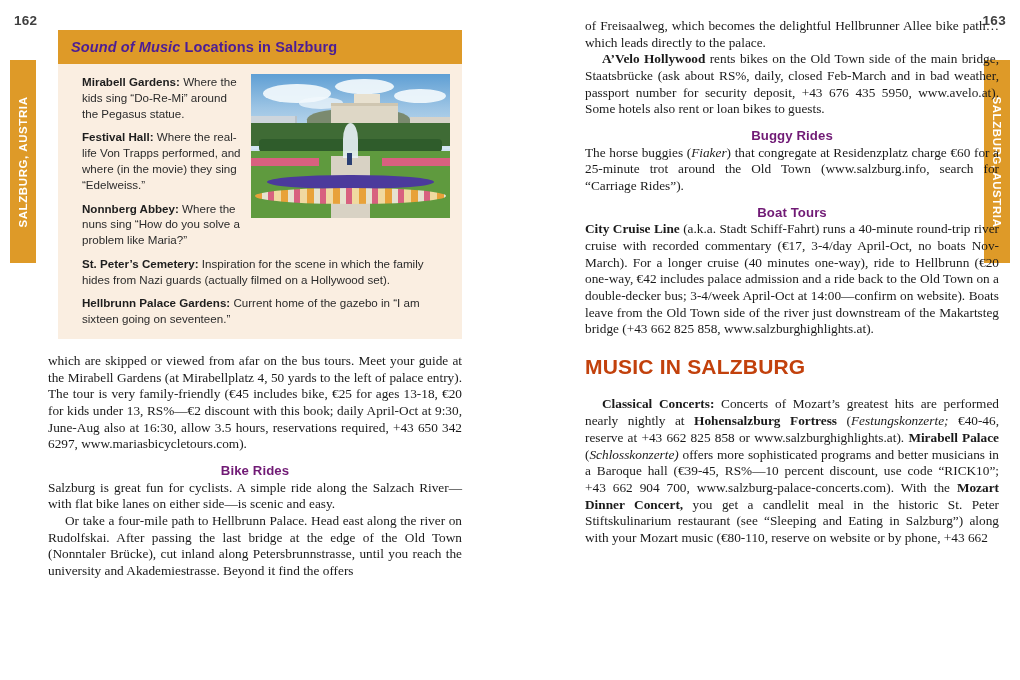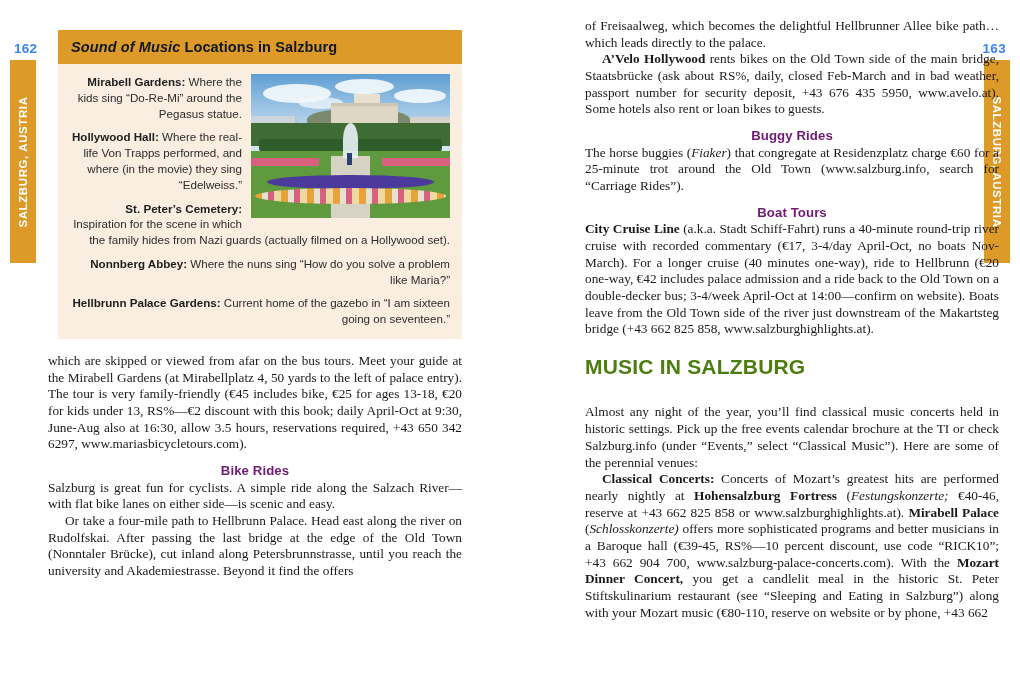--- a/index.html
+++ b/index.html
@@ -48,23 +48,22 @@
     transform: translate(-50%, -50%) rotate(90deg);
   }
 
   
   .folio {
     position: absolute;
     top: 13px;
     font-family: "Liberation Sans", sans-serif;
     font-weight: bold;
     font-size: 13.5px;
-    color: #3b82f6;
+    color: #404040;
     letter-spacing: 0.3px;
-    margin-top: 28px;
   }
   .folio-left  { left: 14px; }
   .folio-right { right: 14px; }
 
   
   .col {
     position: absolute;
     top: 18px;
     width: 414px;
     font-size: 13.3px;
@@ -84,35 +83,35 @@
 
   
   .sidebar-box {
     width: 404px;
     margin: 12px 0 0 10px;
     background: #FAEEE1;
     box-sizing: border-box;
   }
   .sidebar-head {
     background: #DE9A28;
-    color: #0f172a;
+    color: #4c1d95;
     font-family: "Liberation Sans", sans-serif;
     font-weight: bold;
     font-size: 14.5px;
     padding: 8px 0 8px 13px;
     letter-spacing: 0.1px;
   }
   .sidebar-head i { font-style: italic; }
   .sidebar-body {
-    padding: 10px 12px 12px 13px;
+    padding: 10px 12px 12px 24px;
     font-family: "Liberation Sans", sans-serif;
     font-size: 11.6px;
     line-height: 1.36;
     color: #2b2b2b;
-    text-align: right;
+    text-align: left;
     overflow: hidden;
   }
   .sidebar-body p { margin: 0 0 8px 0; }
   .sidebar-body p:last-child { margin-bottom: 0; }
   .sidebar-body b { font-weight: bold; color: #1d1d1d; }
 
   
   .sb-photo {
     float: right;
     width: 199px;
@@ -165,25 +164,25 @@
   h3.sub {
     margin: 10px 0 0 0;
     font-family: "Liberation Sans", sans-serif;
     font-weight: bold;
     font-size: 13.2px;
     color: #701a75;
     text-align: center;
     letter-spacing: 0.1px;
   }
   h2.major {
-    margin: 16px 0 24px 0;
+    margin: 16px 0 16px 0;
     font-family: "Liberation Sans", sans-serif;
     font-weight: bold;
     font-size: 21px;
-    color: #4d7c0f;
+    color: #c2410c;
     text-align: left;
     letter-spacing: 0.2px;
   }
   i.it { font-style: italic; }
   b.bd { font-weight: bold; }
 </style>
 </head>
 <body>
 
 <div class="page">
@@ -223,23 +222,23 @@
           <div class="ph-path"></div>
           <div class="ph-fount"></div>
           <div class="ph-flow1"></div>
           <div class="ph-flow2"></div>
           <div class="ph-person"></div>
           <div class="ph-flow3"></div>
           <div class="ph-flow4"></div>
         </div>
 
         <p><b>Mirabell Gardens:</b><span> Where the kids sing “Do-Re-Mi” around the Pegasus statue.</span></p>
-        <p><b>Hollywood Hall:</b><span> Where the real-life Von Trapps performed, and where (in the movie) they sing “Edelweiss.”</span></p>
+        <p><b>Festival Hall:</b><span> Where the real-life Von Trapps performed, and where (in the movie) they sing “Edelweiss.”</span></p>
+        <p><b>Nonnberg Abbey:</b><span> Where the nuns sing “How do you solve a problem like Maria?”</span></p>
         <p><b>St. Peter’s Cemetery:</b><span> Inspiration for the scene in which the family hides from Nazi guards (actually filmed on a Hollywood set).</span></p>
-        <p><b>Nonnberg Abbey:</b><span> Where the nuns sing “How do you solve a problem like Maria?”</span></p>
         <p><b>Hellbrunn Palace Gardens:</b><span> Current home of the gazebo in “I am sixteen going on seventeen.”</span></p>
       </div>
     </div>
 
     <div style="height:14px"></div>
 
     <p>which are skipped or viewed from afar on the bus tours. Meet your guide at the Mirabell Gardens (at Mirabellplatz 4, 50 yards to the left of palace entry). The tour is very family-friendly (€45 includes bike, €25 for ages 13-18, €20 for kids under 13, RS%—€2 discount with this book; daily April-Oct at 9:30, June-Aug also at 16:30, allow 3.5 hours, reservations required, +43 650 342 6297, www.mariasbicycletours.com).</p>
 
     <h3 class="sub">Bike Rides</h3>
     <p>Salzburg is great fun for cyclists. A simple ride along the Salzach River—with flat bike lanes on either side—is scenic and easy.</p>
@@ -253,18 +252,17 @@
     <p class="indent"><b class="bd">A’Velo Hollywood</b><span> rents bikes on the Old Town side of the main bridge, Staatsbrücke (ask about RS%, daily, closed Feb-March and in bad weather, passport number for security deposit, +43 676 435 5950, www.avelo.at). Some hotels also rent or loan bikes to guests.</span></p>
 
     <h3 class="sub">Buggy Rides</h3>
     <p><span>The horse buggies (</span><i class="it">Fiaker</i><span>) that congregate at Residenzplatz charge €60 for a 25-minute trot around the Old Town (www.salzburg.info, search for “Carriage Rides”).</span></p>
 
     <h3 class="sub">Boat Tours</h3>
     <p><b class="bd">City Cruise Line</b><span> (a.k.a. Stadt Schiff-Fahrt) runs a 40-minute round-trip river cruise with recorded commentary (€17, 3-4/day April-Oct, no boats Nov-March). For a longer cruise (40 minutes one-way), ride to Hellbrunn (€20 one-way, €42 includes palace admission and a ride back to the Old Town on a double-decker bus; 3-4/week April-Oct at 14:00—confirm on website). Boats leave from the Old Town side of the river just downstream of the Makartsteg bridge (+43 662 825 858, www.salzburghighlights.at).</span></p>
 
     <h2 class="major">MUSIC IN SALZBURG</h2>
 
-    <p>Almost any night of the year, you’ll find classical music concerts held in historic settings. Pick up the free events calendar brochure at the TI or check Salzburg.info (under “Events,” select “Classical Music”). Here are some of the perennial venues:</p>
 
     <p class="indent"><b class="bd">Classical Concerts:</b><span> Concerts of Mozart’s greatest hits are performed nearly nightly at </span><b class="bd">Hohensalzburg Fortress</b><span> (</span><i class="it">Festungskonzerte;</i><span> €40-46, reserve at +43 662 825 858 or www.salzburghighlights.at). </span><b class="bd">Mirabell Palace</b><span> (</span><i class="it">Schlosskonzerte)</i><span> offers more sophisticated programs and better musicians in a Baroque hall (€39-45, RS%—10 percent discount, use code “RICK10”; +43 662 904 700, www.salzburg-palace-concerts.com). With the </span><b class="bd">Mozart Dinner Concert,</b><span> you get a candlelit meal in the historic St. Peter Stiftskulinarium restaurant (see “Sleeping and Eating in Salzburg”) along with your Mozart music (€80-110, reserve on website or by phone, +43 662</span></p>
   </div>
 
 </div>
 
 </body></html>

